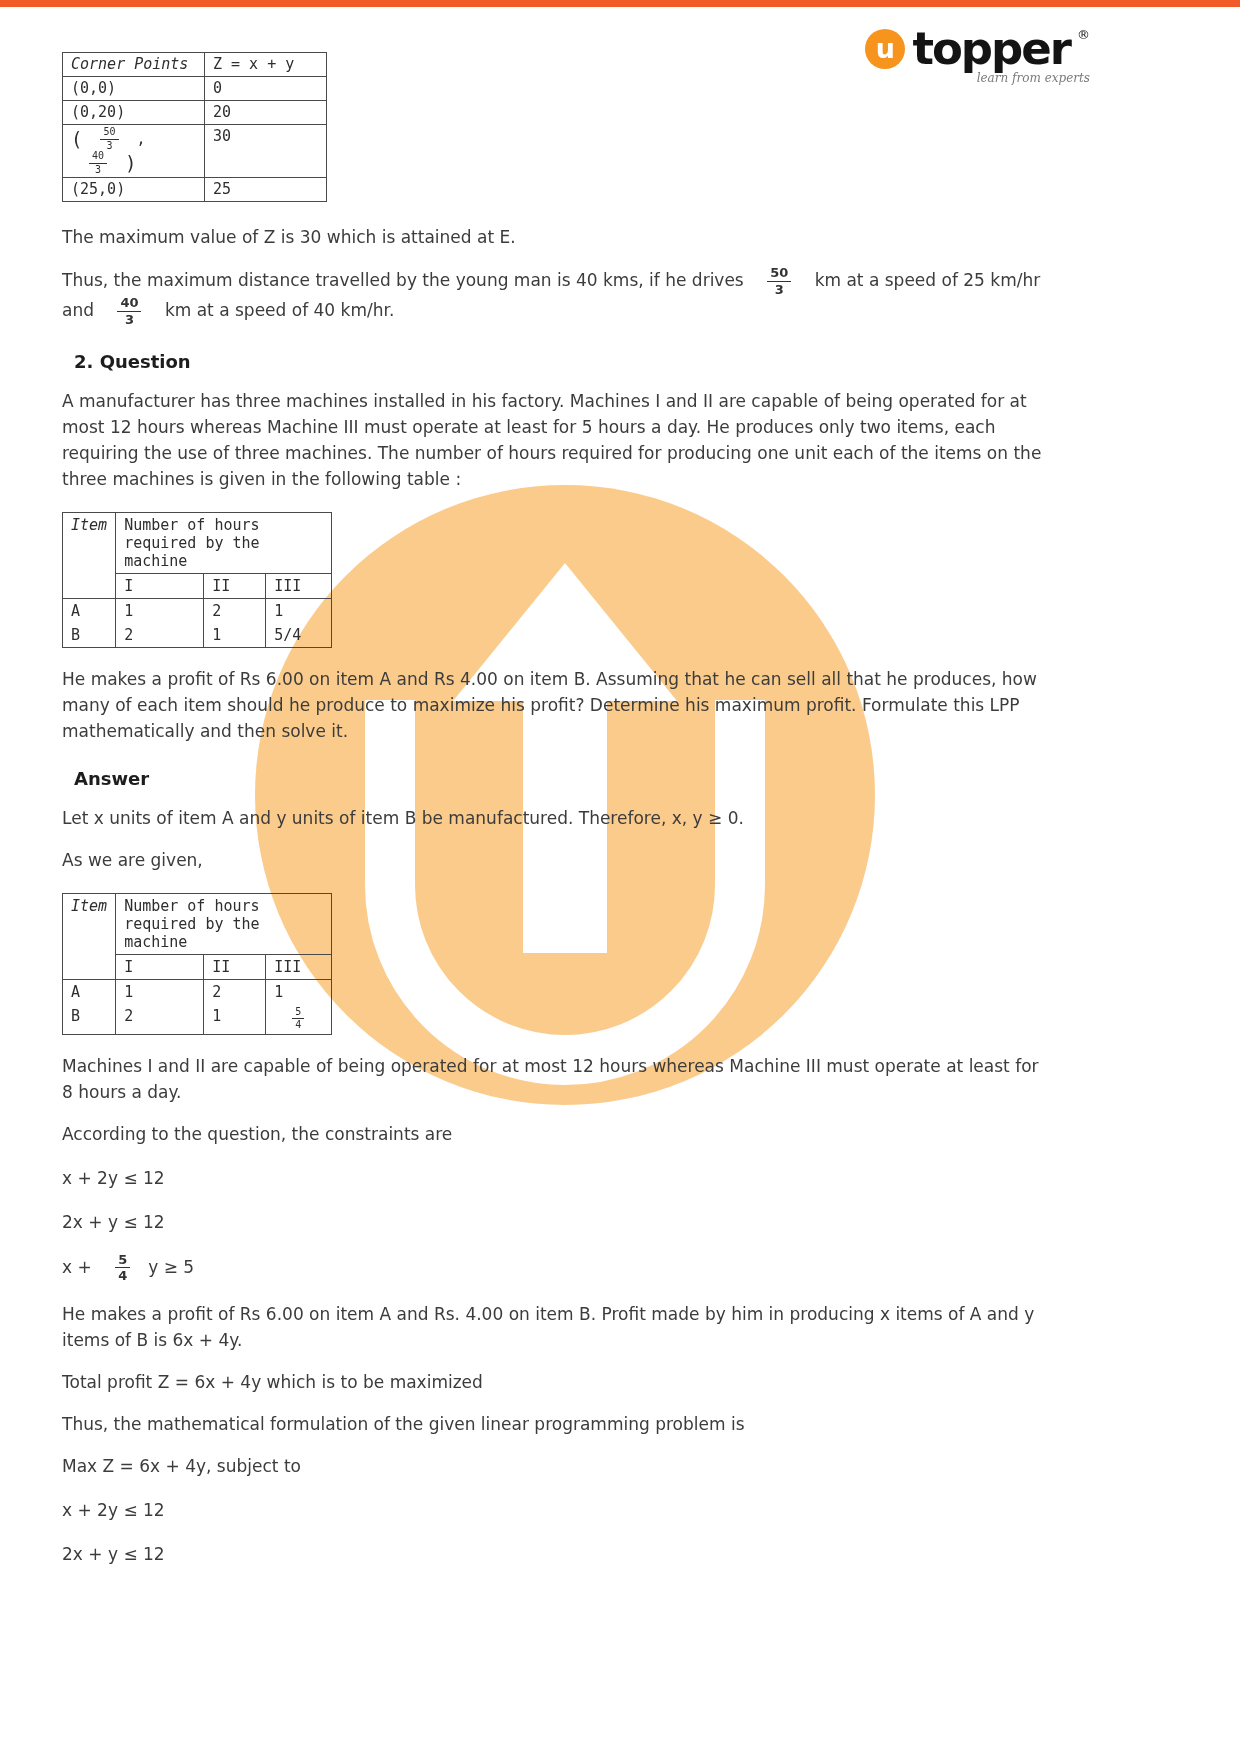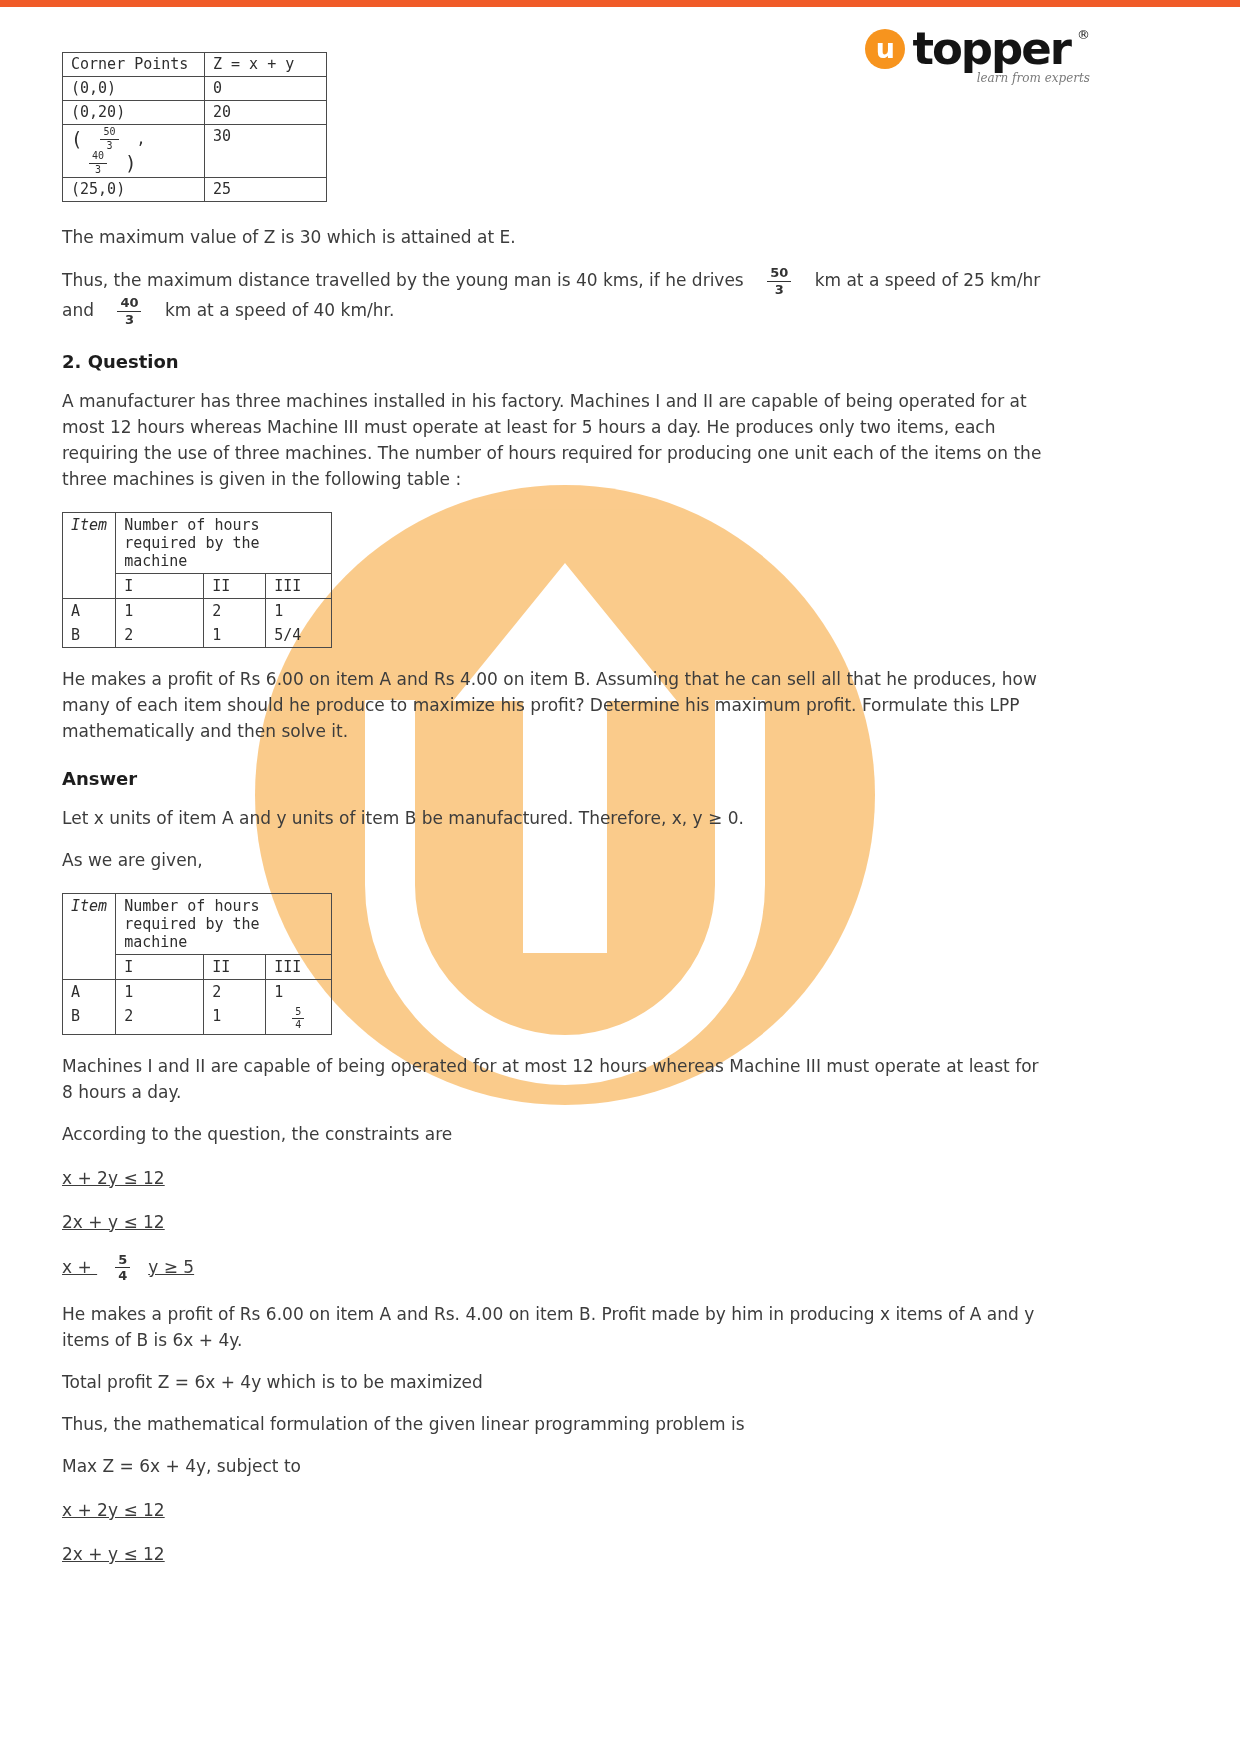--- a/index.html
+++ b/index.html
@@ -68,34 +68,34 @@
   }
 
   
   .content {
     position: relative;
     z-index: 1;
     padding: 52px 0 0 62px;
     width: 1042px;
   }
   p { font-size: 17px; line-height: 26px; margin: 16px 0; }
-  h3 { font-size: 18px; color: #1d1d1d; margin: 24px 0 16px; font-weight: bold; }
+  h3 { font-size: 18px; color: #1d1d1d; margin: 24px 12px 16px; font-weight: bold; }
 
   
   table {
     border-collapse: collapse;
     font-family: "DejaVu Sans Mono", "Liberation Mono", monospace;
     font-size: 15px;
     color: #2e2e2e;
     background: transparent;
   }
   td { border: 1px solid #4a4a4a; padding: 2px 8px; vertical-align: top; text-align: left; }
 
   .corner-table { margin-bottom: 22px; }
-  .corner-table .ct-c1 { width: 142px; }
+  .corner-table .ct-c1 { width: 142px; font-style: italic; }
   .corner-table .ct-c2 { width: 122px; }
   .corner-table td { height: 24px; }
 
   .machine-table { margin: 20px 0 18px; }
   .machine-table .mt-item { width: 52px; font-style: italic; }
   .machine-table .mt-c1 { width: 88px; }
   .machine-table .mt-c2 { width: 62px; }
   .machine-table .mt-c3 { width: 66px; }
   .machine-table td { padding: 3px 8px; }
   .machine-table tr.row-a td { border-bottom: none; }
@@ -108,21 +108,21 @@
     vertical-align: middle;
     line-height: 1.05;
     margin: 0 18px;
   }
   .frac .fn { display: block; border-bottom: 1.4px solid #333; padding: 0 3px 1px; }
   .frac .fd { display: block; padding-top: 1px; }
   .frac-bold { font-weight: bold; font-size: 13px; color: #333; }
   .frac-sm { font-weight: normal; font-size: 10px; color: #2e2e2e; }
   .paren { font-size: 19px; vertical-align: middle; }
 
-  .math-line { margin: 18px 0; text-decoration: underline; }
+  .math-line { margin: 18px 0; }
 </style>
 </head>
 <body>
 
 <div class="topbar"></div>
 
 <svg class="watermark" viewBox="0 0 700 700" xmlns="http://www.w3.org/2000/svg">
   <g opacity="0.6">
     <circle cx="350" cy="350" r="310" fill="#F8A93F"></circle>
     <path d="M 175,255 L 175,440 A 175 175 0 0 0 525,440 L 525,255" fill="none" stroke="#ffffff" stroke-width="50"></path>

